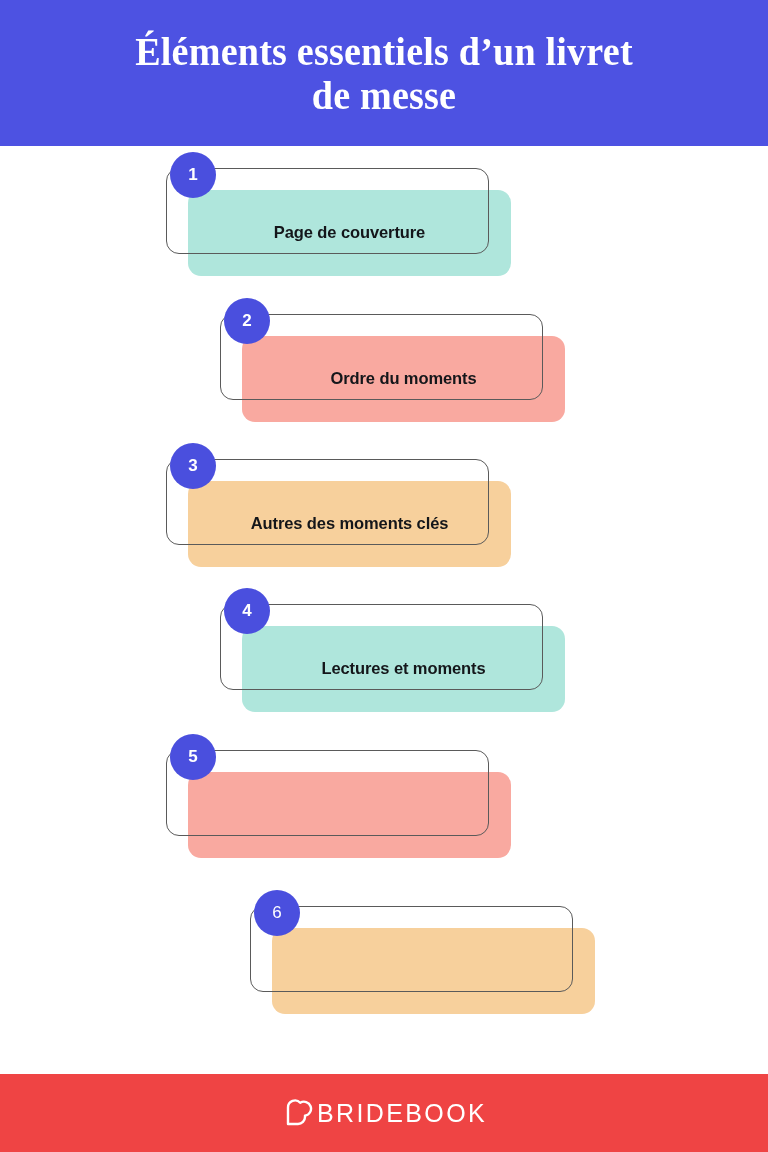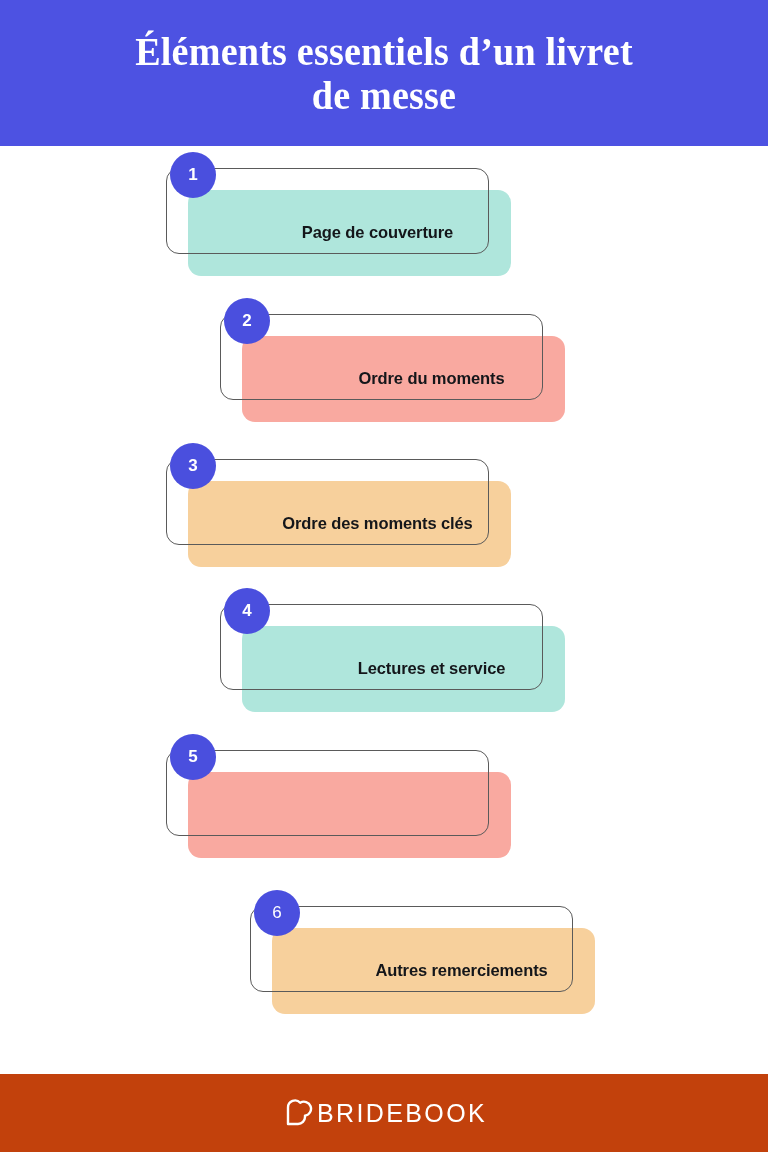--- a/index.html
+++ b/index.html
@@ -91,21 +91,20 @@
     align-items: center;
     justify-content: center;
     font-size: 16.5px;
     font-weight: bold;
     color: #14161a;
     text-align: center;
     line-height: 1.32;
     letter-spacing: -0.1px;
     padding: 0 26px;
     white-space: pre-line;
-    margin-left: 28px;
   }
 
   .step-badge {
     position: absolute;
     left: 4px;
     top: -16px;
     width: 46px;
     height: 46px;
     border-radius: 50%;
     background: #4A4FDE;
@@ -120,21 +119,21 @@
 
   .step-badge.thin { font-weight: normal; font-size: 17px; }
 
   
   .footer {
     position: absolute;
     left: 0;
     top: 1074px;
     width: 768px;
     height: 78px;
-    background: #c2410c;
+    background: #ef4444;
     display: flex;
     align-items: center;
     justify-content: center;
     gap: 4px;
   }
 
   .logo-icon { display: block; }
 
   .logo-text {
     color: #ffffff;
@@ -161,38 +160,37 @@
       </div>
       <div class="step" style="left: 220px; top: 168px;">
         <div class="step-fill" style="background: rgb(249, 169, 160);"></div>
         <div class="step-outline"></div>
         <div class="step-label">Ordre du moments</div>
         <div class="step-badge" style="background: rgb(74, 79, 222);">2</div>
       </div>
       <div class="step" style="left: 166px; top: 313px;">
         <div class="step-fill" style="background: rgb(247, 208, 156);"></div>
         <div class="step-outline"></div>
-        <div class="step-label">Ordre des moments clés</div>
+        <div class="step-label">Autres des moments clés</div>
         <div class="step-badge" style="background: rgb(74, 79, 222);">3</div>
       </div>
       <div class="step" style="left: 220px; top: 458px;">
         <div class="step-fill" style="background: rgb(175, 230, 220);"></div>
         <div class="step-outline"></div>
-        <div class="step-label">Lectures et service</div>
+        <div class="step-label">Lectures et moments</div>
         <div class="step-badge" style="background: rgb(74, 79, 222);">4</div>
       </div>
       <div class="step" style="left: 166px; top: 604px;">
         <div class="step-fill" style="background: rgb(249, 169, 160);"></div>
         <div class="step-outline"></div>
         <div class="step-badge" style="background: rgb(74, 79, 222);">5</div>
       </div>
       <div class="step" style="left: 250px; top: 760px;">
         <div class="step-fill" style="background: rgb(247, 208, 156);"></div>
         <div class="step-outline"></div>
-        <div class="step-label">Autres remerciements</div>
         <div class="step-badge thin" style="background: rgb(74, 79, 222);">6</div>
       </div>
     </div>
 
   <div class="footer">
     <span class="logo-icon">
       <svg width="32" height="32" viewBox="0 0 32 32" aria-hidden="true">
         <path d="M7 29 L7 12.5 A7 7 0 0 1 19.2 7.8 A7 7 0 1 1 24 20.6 L24 22 A7 7 0 0 1 17 29 Z" fill="none" stroke="#ffffff" stroke-width="2.4" stroke-linecap="round" stroke-linejoin="round"></path>
       </svg>
     </span>

